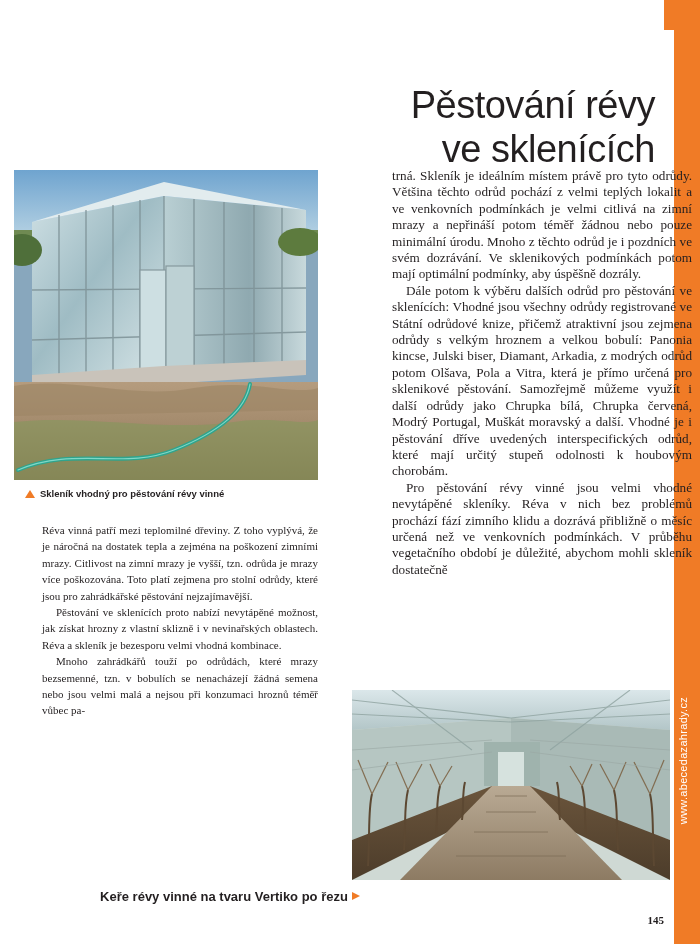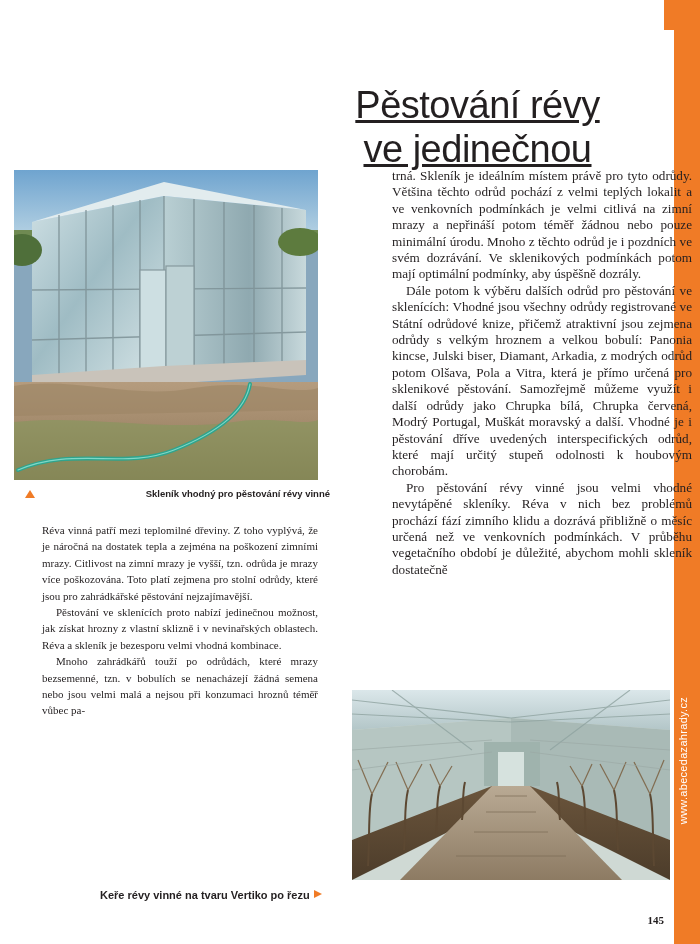--- a/index.html
+++ b/index.html
@@ -47,28 +47,27 @@
     transform: rotate(180deg);
     white-space: nowrap;
   }
 
   
   .title-block {
     position: absolute;
     left: 300px;
     top: 58px;
     width: 355px;
-    text-align: center;
+    text-align: right;
     font-family: "Liberation Sans", sans-serif;
     font-weight: normal;
     font-size: 38px;
     line-height: 44px;
     color: #231f20;
     letter-spacing: -0.5px;
-    text-decoration: underline;
   }
   .title-block .line2 { display: block; }
 
   
   .photo-top {
     position: absolute;
     left: 14px;
     top: 170px;
     width: 304px;
     height: 310px;
@@ -87,43 +86,42 @@
 
   .caption-top {
     position: absolute;
     left: 40px;
     top: 488px;
     width: 290px;
     font-family: "Liberation Sans", sans-serif;
     font-size: 9.5px;
     font-weight: bold;
     color: #231f20;
-    text-align: right;
   }
   .caption-top .arrow {
     position: absolute;
     left: -15px;
     top: 2px;
     width: 0;
     height: 0;
     border-left: 5px solid transparent;
     border-right: 5px solid transparent;
     border-bottom: 8px solid #f07b26;
   }
 
   .caption-bottom {
     position: absolute;
     left: 100px;
     top: 889px;
     width: 260px;
     font-family: "Liberation Sans", sans-serif;
-    font-size: 11px;
+    font-size: 13px;
     font-weight: bold;
     color: #231f20;
-    text-align: left;
+    text-align: center;
   }
   .caption-bottom .arrow-r {
     display: inline-block;
     width: 0;
     height: 0;
     margin-left: 4px;
     vertical-align: 1px;
     border-top: 4.5px solid transparent;
     border-bottom: 4.5px solid transparent;
     border-left: 8px solid #f07b26;
@@ -174,21 +172,21 @@
 </style>
 </head>
 <body>
 
 <div class="side-bar"></div>
 <div class="side-bar-notch"></div>
 <div class="side-url">www.abecedazahrady.cz</div>
 
 <h1 class="title-block">
   <span>Pěstování révy</span>
-  <span class="line2">ve jedinečnou</span>
+  <span class="line2">ve sklenících</span>
 </h1>
 
 <div class="photo-top">
   <svg width="304" height="310" viewBox="0 0 304 310" xmlns="http://www.w3.org/2000/svg">
     <defs>
       <linearGradient id="skyg" x1="0" y1="0" x2="0" y2="1">
         <stop offset="0%" stop-color="#6fa4cf"></stop>
         <stop offset="100%" stop-color="#b9d4e4"></stop>
       </linearGradient>
       <linearGradient id="glassg" x1="0" y1="0" x2="1" y2="1">
@@ -245,21 +243,21 @@
   </svg>
 </div>
 
 <div class="caption-top">
   <span class="arrow"></span>
   <span>Skleník vhodný pro pěstování révy vinné</span>
 </div>
 
 <div class="col-left">
   <p>Réva vinná patří mezi teplomilné dřeviny. Z toho vyplývá, že je náročná na dostatek tepla a zejména na poškození zimními mrazy. Citlivost na zimní mrazy je vyšší, tzn. odrůda je mrazy více poškozována. Toto platí zejmena pro stolní odrůdy, které jsou pro zahrádkářské pěstování nejzajímavější.</p>
-  <p>Pěstování ve sklenících proto nabízí jedinečnou možnost, jak získat hrozny z vlastní sklizně i v nevinařských oblastech. Réva a skleník je bezesporu velmi vhodná kombinace.</p>
+  <p>Pěstování ve sklenících proto nabízí nevytápěné možnost, jak získat hrozny z vlastní sklizně i v nevinařských oblastech. Réva a skleník je bezesporu velmi vhodná kombinace.</p>
   <p>Mnoho zahrádkářů touží po odrůdách, které mrazy bezsemenné, tzn. v bobulích se nenacházejí žádná semena nebo jsou velmi malá a nejsou při konzumaci hroznů téměř vůbec pa-</p>
 </div>
 
 <div class="col-right">
   <p>trná. Skleník je ideálním místem právě pro tyto odrůdy. Většina těchto odrůd pochází z velmi teplých lokalit a ve venkovních podmínkách je velmi citlivá na zimní mrazy a nepřináší potom téměř žádnou nebo pouze minimální úrodu. Mnoho z těchto odrůd je i pozdních ve svém dozrávání. Ve sklenikových podmínkách potom mají optimální podmínky, aby úspěšně dozrály.</p>
   <p>Dále potom k výběru dalších odrůd pro pěstování ve sklenících: Vhodné jsou všechny odrůdy registrované ve Státní odrůdové knize, přičemž atraktivní jsou zejmena odrůdy s velkým hroznem a velkou bobulí: Panonia kincse, Julski biser, Diamant, Arkadia, z modrých odrůd potom Olšava, Pola a Vitra, která je přímo určená pro sklenikové pěstování. Samozřejmě můžeme využít i další odrůdy jako Chrupka bílá, Chrupka červená, Modrý Portugal, Muškát moravský a další. Vhodné je i pěstování dříve uvedených interspecifických odrůd, které mají určitý stupeň odolnosti k houbovým chorobám.</p>
   <p>Pro pěstování révy vinné jsou velmi vhodné nevytápěné skleníky. Réva v nich bez problémů prochází fází zimního klidu a dozrává přibližně o měsíc určená než ve venkovních podmínkách. V průběhu vegetačního období je důležité, abychom mohli skleník dostatečně</p>
 </div>
 
 <div class="photo-bottom">

